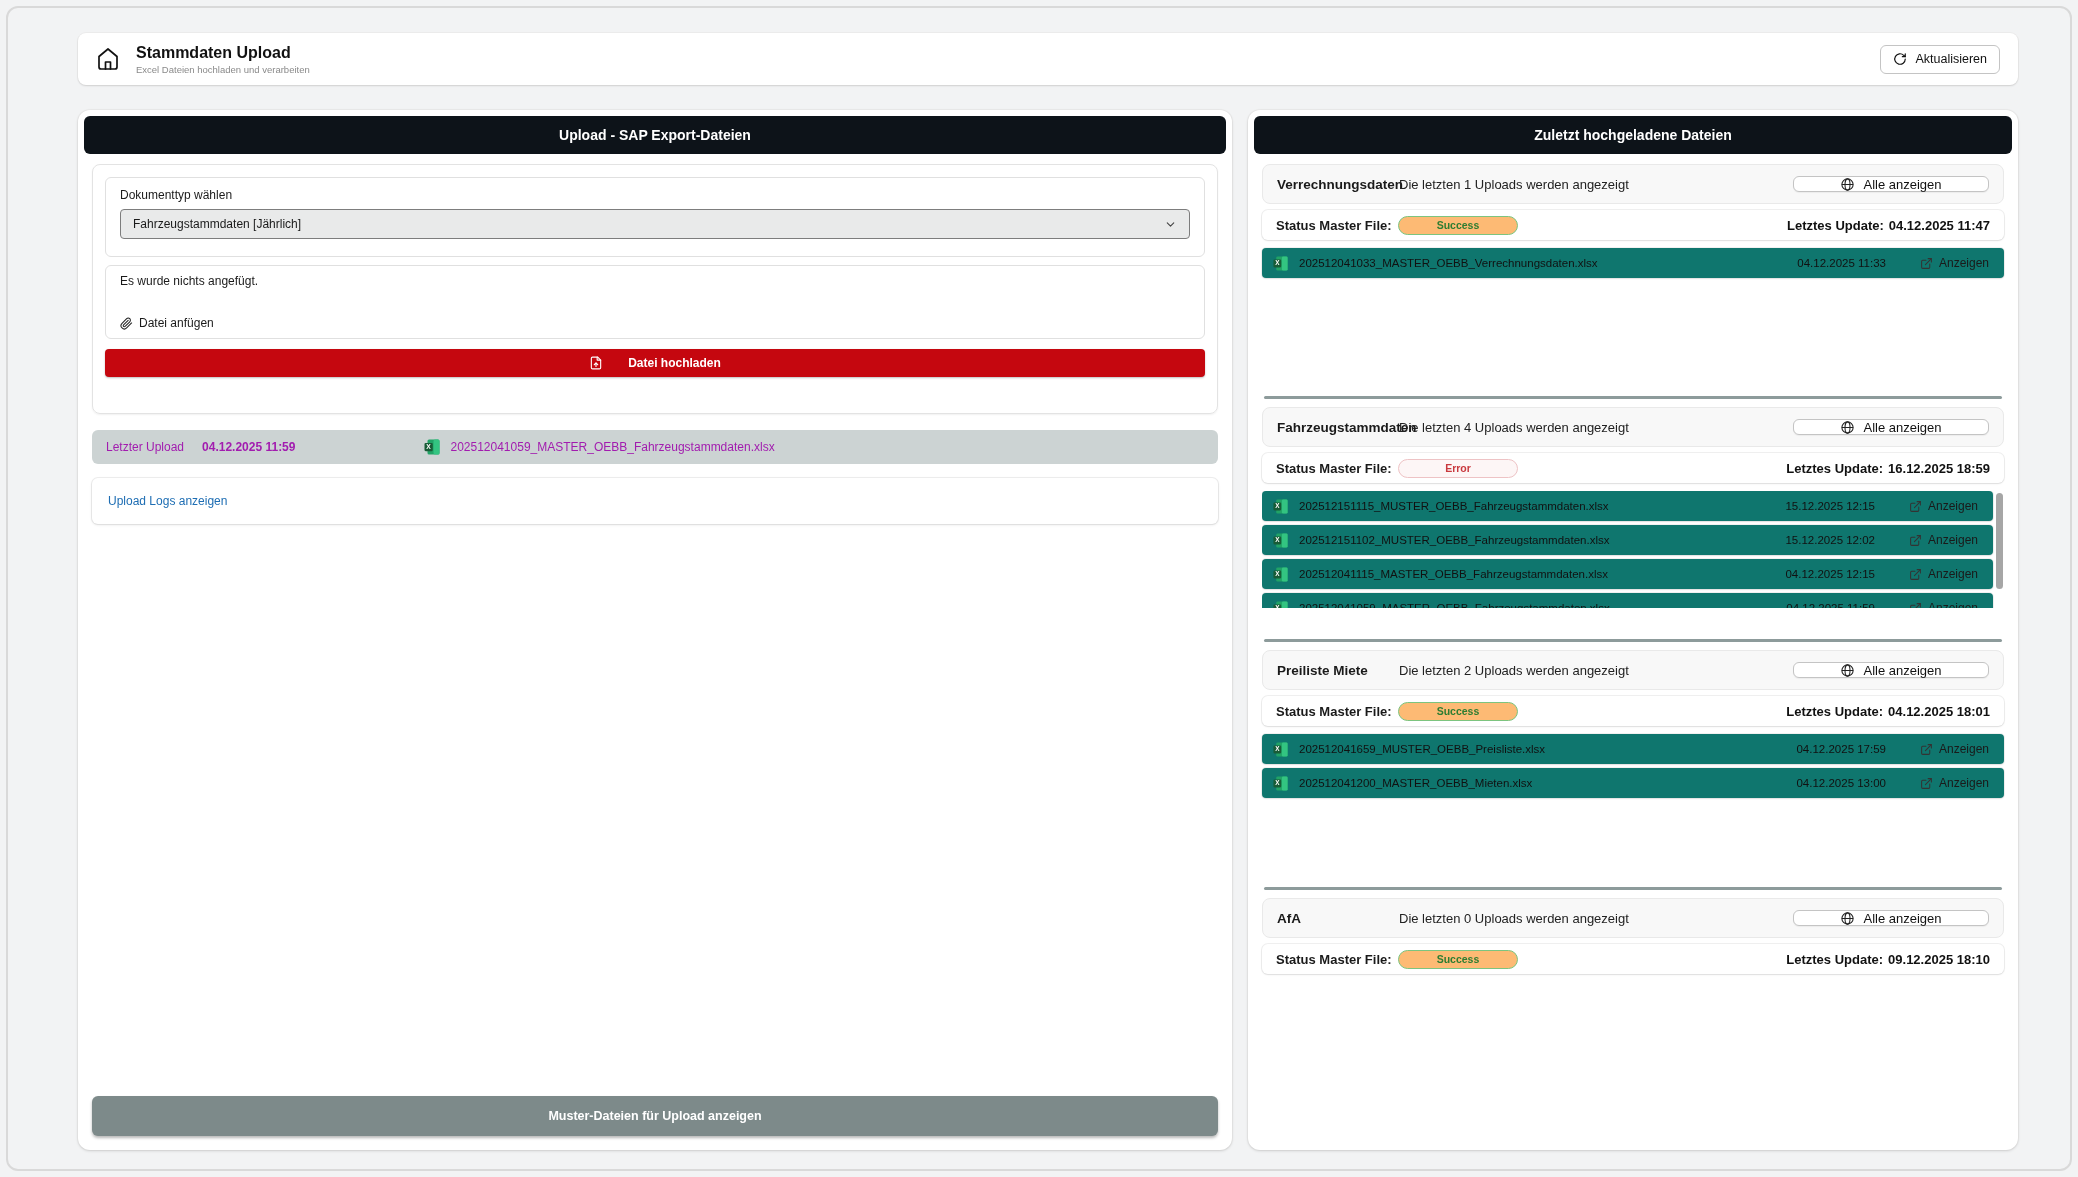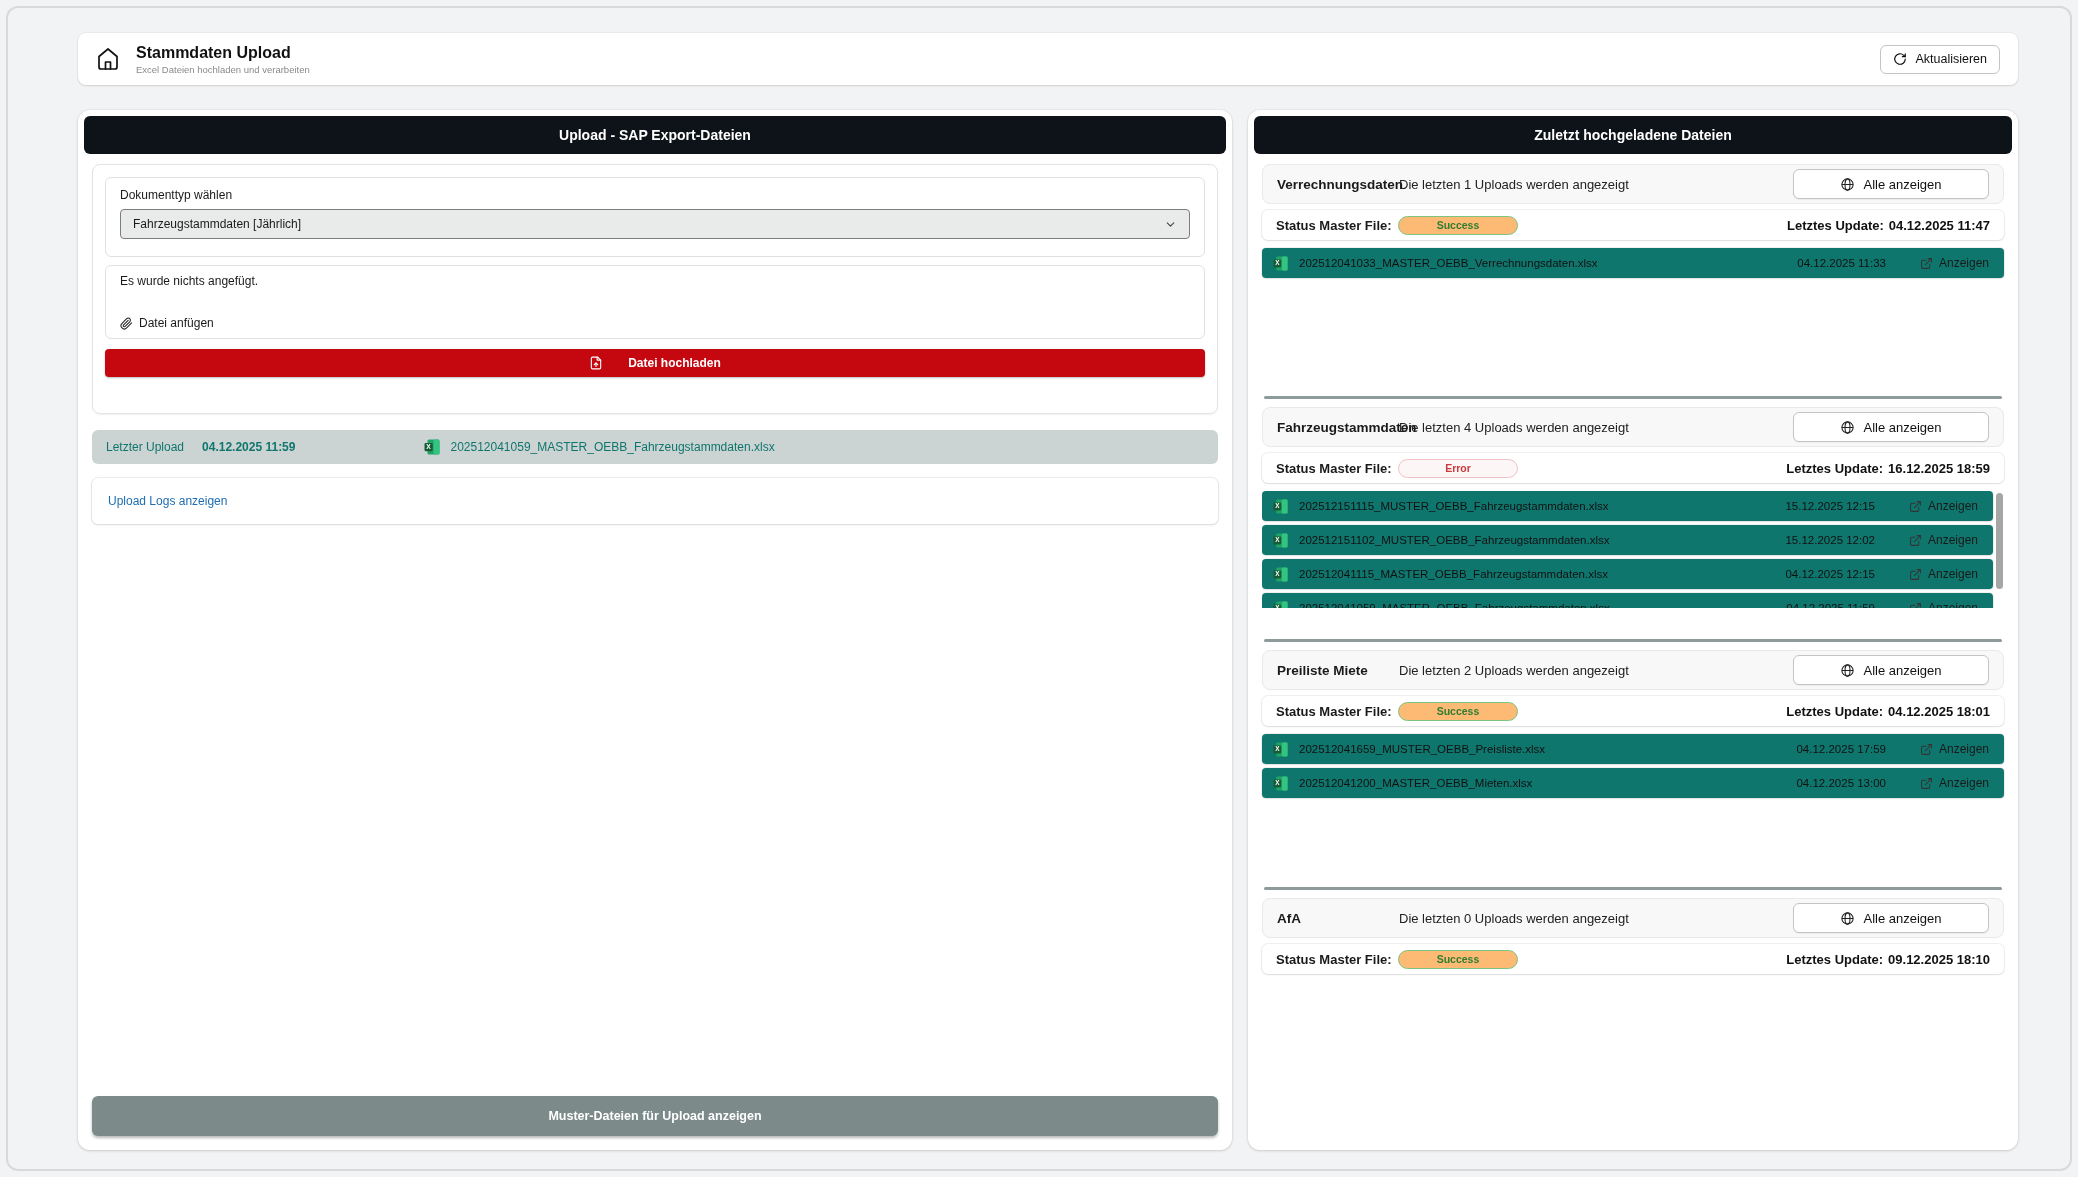--- a/index.html
+++ b/index.html
@@ -42,21 +42,21 @@
             display:flex; align-items:center; justify-content:space-between; padding:0 12px; font-size:12px; }
   .attach-card { height:74px; margin-top:8px; display:flex; flex-direction:column; justify-content:center; gap:28px; }
   .empty-text { font-size:12px; }
   .attach-row { display:flex; align-items:center; gap:6px; font-size:12px; cursor:pointer; width:fit-content; }
   .upload-btn { margin-top:10px; width:100%; height:28px; background:#c5070f; border:none; border-radius:4px;
                 color:#fff; font-size:12px; font-weight:700; display:flex; align-items:center; justify-content:center;
                 gap:25px; cursor:pointer; box-shadow:0 1px 2px rgba(0,0,0,.25);
                 font-family:"Liberation Sans", sans-serif; }
 
   .last-upload-bar { flex:none; margin-top:16px; height:34px; background:#ccd3d3; border-radius:6px;
-                     display:flex; align-items:center; padding:0 14px; font-size:12px; color:#0f766e; }
+                     display:flex; align-items:center; padding:0 14px; font-size:12px; color:#a21caf; }
   .lu-date { font-weight:700; margin-left:18px; }
   .lu-file { display:flex; align-items:center; gap:9px; margin-left:128px; }
 
   .logs-card { flex:none; margin-top:14px; height:46px; border-radius:6px; display:flex; align-items:center;
                padding:0 16px; box-shadow:0 1px 3px rgba(0,0,0,.1), 0 0 0 1px #efefef; }
   .logs-link { color:#1d6db3; font-size:12px; text-decoration:none; cursor:pointer; }
 
   .spacer { flex:1; }
   .sample-btn { flex:none; height:40px; margin-bottom:2px; background:#7d8a8a; border:none; border-radius:6px;
                 color:#fff; font-size:12.5px; font-weight:700; cursor:pointer;
@@ -65,21 +65,21 @@
   
   .rf-section { flex:none; display:flex; flex-direction:column; }
   .rf-section.s1 { height:232px; } .rf-section.s2 { height:232px; } .rf-section.s3 { height:237px; }
   .rf-section.s4 { flex:1; }
   .divider { flex:none; height:3px; background:#8d9b9b; border-radius:2px; margin:0 2px 8px; }
 
   .rf-header { flex:none; height:40px; background:#f8f8f8; border:1px solid #e9e9e9; border-radius:8px;
                display:flex; align-items:center; padding:0 14px; }
   .rf-title { width:122px; flex:none; font-size:13.5px; font-weight:700; }
   .rf-desc { font-size:13px; color:#222; }
-  .all-btn { margin-left:auto; width:196px; height:30px; font-size:13px; box-shadow:0 1px 1px rgba(0,0,0,.05); }
+  .all-btn { margin-left:auto; width:196px; height:16px; font-size:13px; box-shadow:0 1px 1px rgba(0,0,0,.05); }
 
   .rf-status { flex:none; height:30px; margin-top:6px; display:flex; align-items:center; padding:0 14px;
                border-radius:6px; box-shadow:0 1px 2px rgba(0,0,0,.08), 0 0 0 1px #f0f0f0; font-size:13px; }
   .rf-status-label { width:122px; flex:none; font-weight:600; }
   .badge { width:120px; height:19px; border-radius:10px; display:flex; align-items:center; justify-content:center;
            font-size:10.5px; font-weight:600; }
   .badge.success { color:#2e7d32; border:1px solid #7cc47f; background:#fdba74; }
   .badge.error   { color:#c9393e; border:1px solid #eec3c5; background:#fdf6f6; }
   .rf-update { margin-left:auto; font-size:13px; font-weight:600; color:#111; }
   .rf-update .uv { margin-left:5px; }

